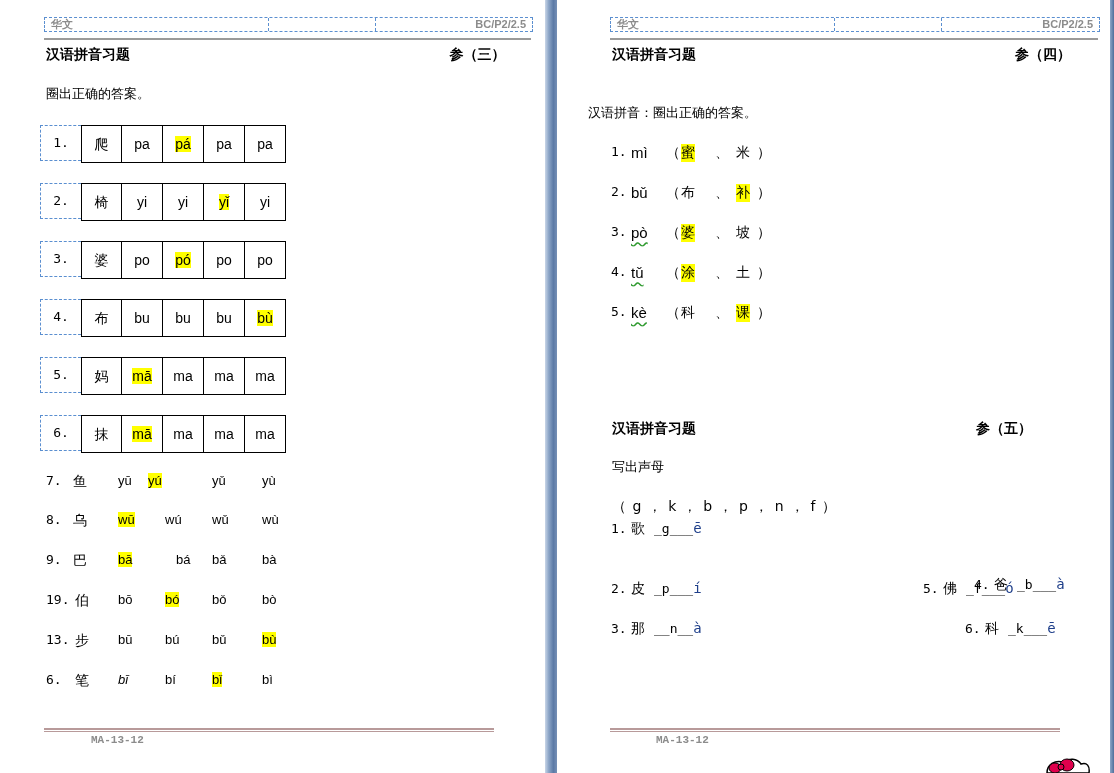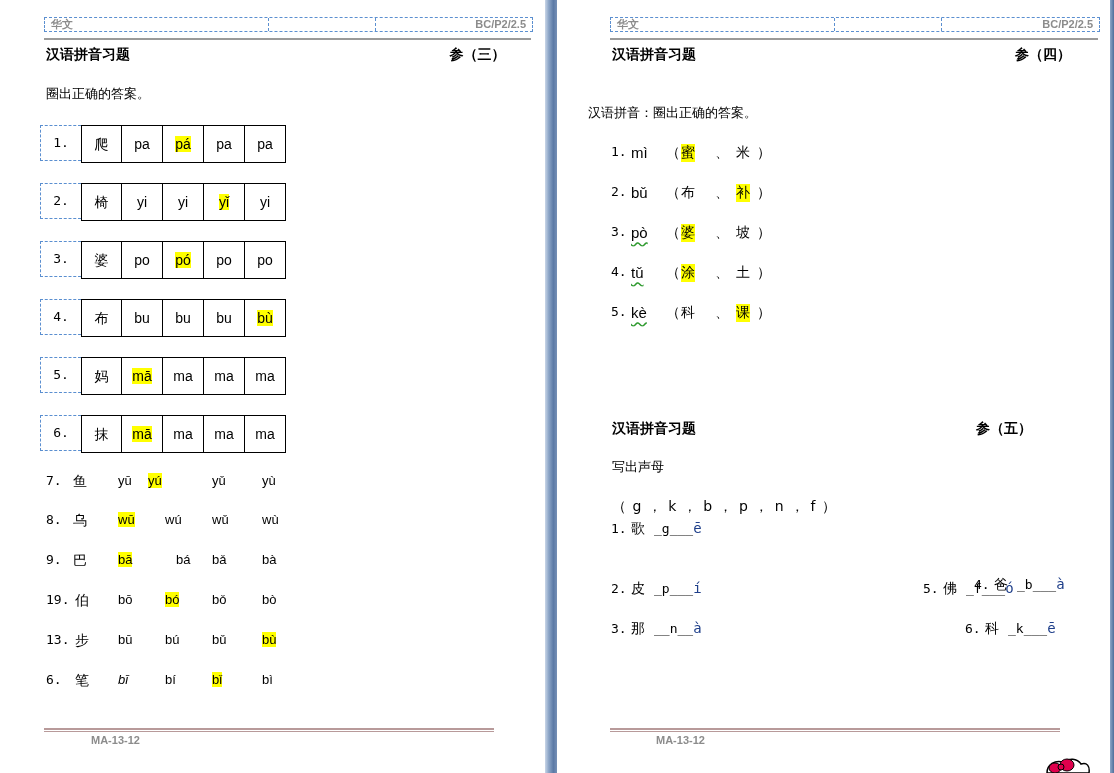--- a/index.html
+++ b/index.html
@@ -59,21 +59,21 @@
   .ritem .n { left: 0; font-family: "DejaVu Sans Mono", monospace; font-size: 13px; }
   .ritem .py { left: 20px; font-family: "Liberation Sans", sans-serif; font-size: 15px; }
   .squig { text-decoration: underline wavy #2e9a2e; text-underline-offset: 3px; }
 
   .fill { position: absolute; font-size: 14px; white-space: nowrap; }
   .fill .n { font-family: "DejaVu Sans Mono", monospace; font-size: 13px; }
   .fill .ans { font-family: "DejaVu Sans Mono", monospace; font-size: 13px; }
   .fill .v { color: #1f3f8a; font-family: "DejaVu Sans Mono", monospace; }
 
   .ftr-line { position: absolute; height: 4px; border-top: 2px solid #b89a9a; border-bottom: 1px solid #b89a9a; }
-  .ftr { position: absolute; font-family: Liberation Sans, sans-serif; font-size: 11px; font-weight: bold; color: #8c8c8c; padding-left: 45px; }
+  .ftr { position: absolute; font-family: Liberation Mono, monospace; font-size: 11px; font-weight: bold; color: #8c8c8c; padding-left: 45px; }
 
   .bow { position: absolute; left: 1043px; top: 756px; width: 48px; height: 17px; }
 </style>
 </head>
 <body>
 
 <div class="page" id="page-left"></div>
 
 <div class="hdr" style="left:44px; width:489px;">
   <div class="c" style="width:224px;">华文</div>

